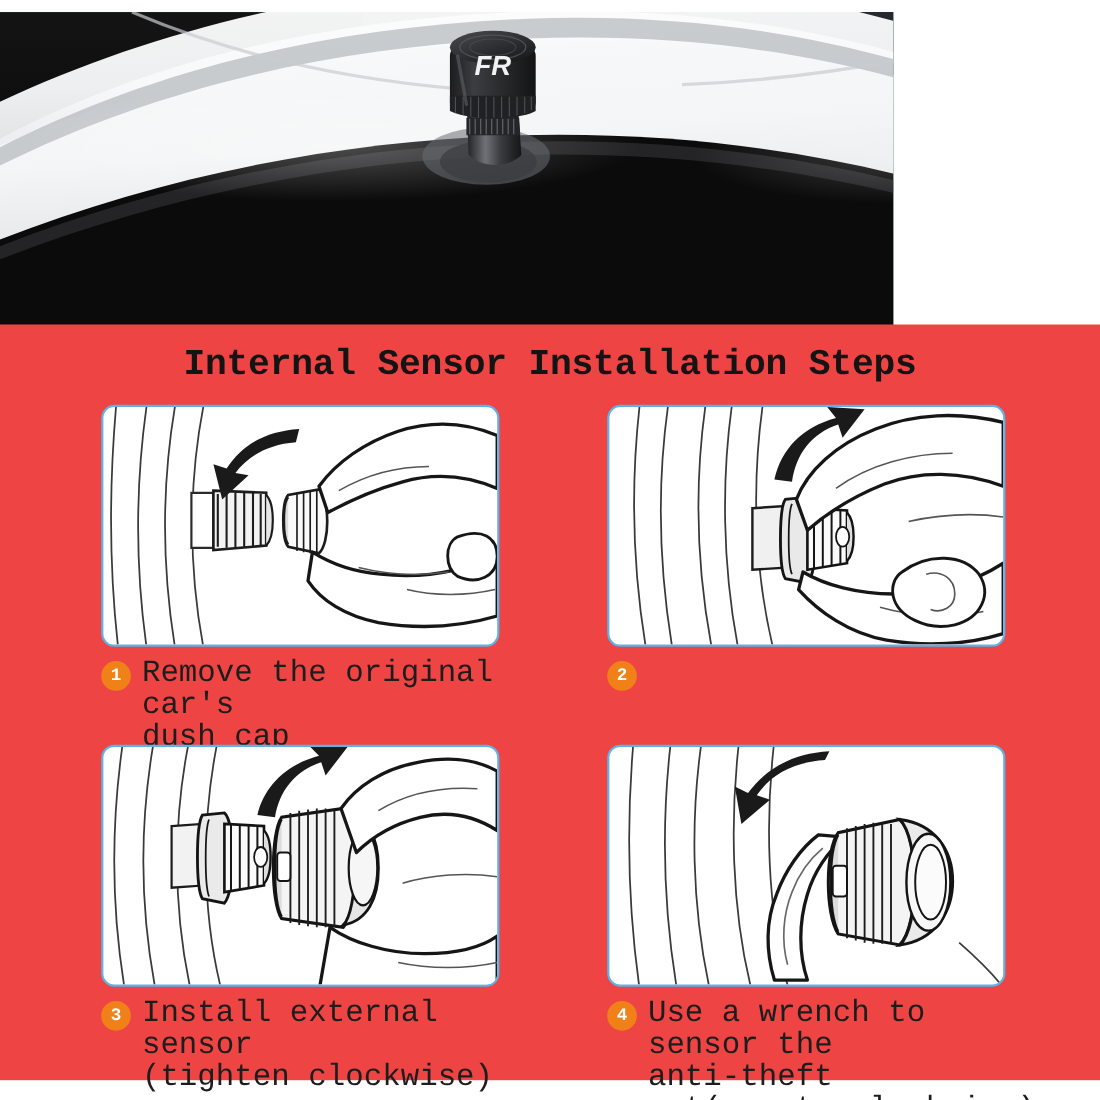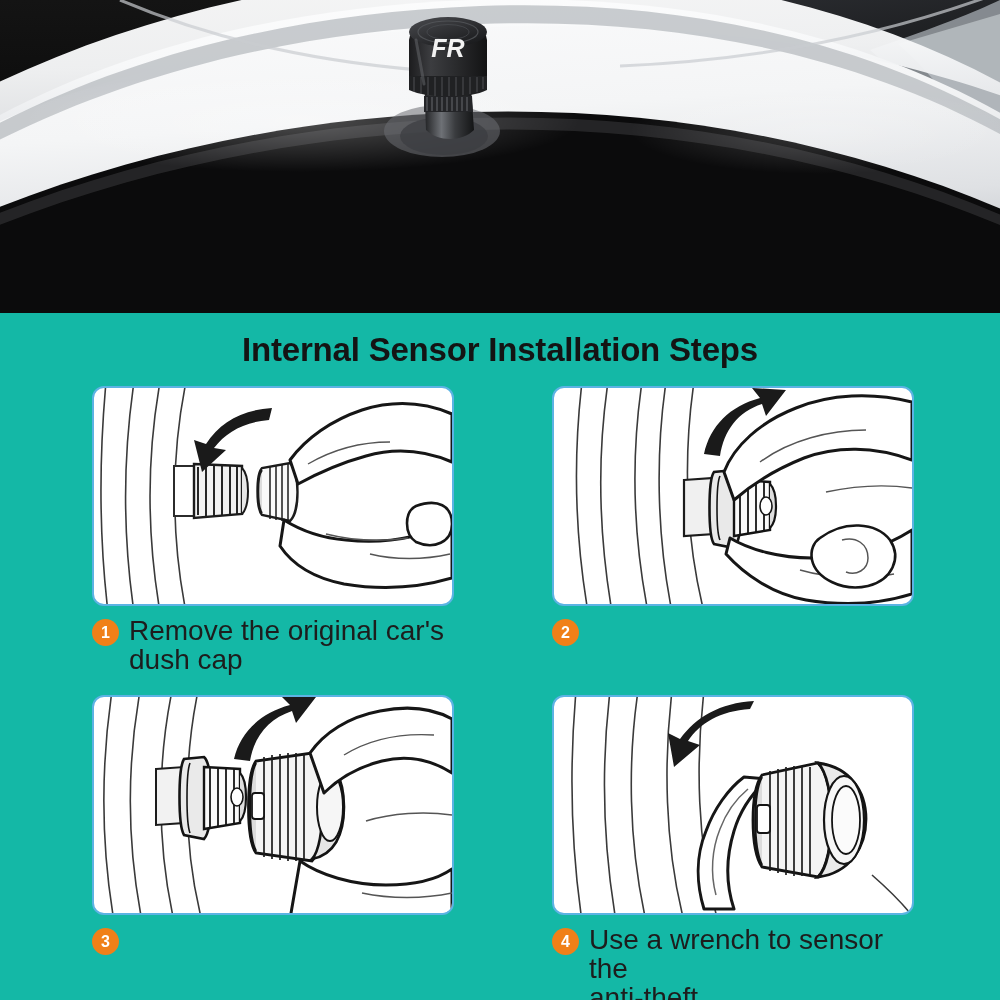--- a/index.html
+++ b/index.html
@@ -11,35 +11,36 @@
     width: 1000px;
     height: 1000px;
     overflow: hidden;
     font-family: "Liberation Sans", sans-serif;
     position: relative;
   }
 
   
   .photo {
     position: absolute;
-    left: 0; top: 0;
-    width: 1000px;
+    left: 0; top: 11px;
+    width: 812px;
     height: 313px;
     overflow: hidden;
     background: #22c55e;
   }
   .photo svg { display: block; }
 
   
   .steps-section {
     position: absolute;
-    left: 0; top: 313px;
+    left: 0; top: 295px;
     width: 1000px;
     height: 687px;
-    background: #14b8a6;
+    background: #ef4444;
+    font-family: Liberation Mono, monospace;
   }
   .section-title {
     position: absolute;
     left: 0; top: 18px;
     width: 1000px;
     text-align: center;
     font-size: 33px;
     font-weight: bold;
     color: #141414;
     letter-spacing: -0.2px;
@@ -420,20 +421,22 @@
           </g>
 
           <g fill="#1a1a1a">
             <path d="M 140,62 C 146,36 166,16 196,8 L 186,-2 L 222,0 L 202,26 L 198,14
                      C 174,22 160,40 156,64 Z"></path>
           </g>
         </svg>
       </div>
       <div class="caption">
         <div class="badge">3</div>
+        <div class="caption-text">Install external sensor
+(tighten clockwise)</div>
       </div>
     </div>
 
     <div class="step col-r row-b">
       <div class="panel">
         <svg width="358" height="216" viewBox="0 0 358 216" xmlns="http://www.w3.org/2000/svg">
           <g fill="none" stroke="#3a3a3a" stroke-width="1.6" stroke-linecap="round">
             <path d="M 22,-6 C 16,62 16,142 28,224"></path>
             <path d="M 56,-6 C 48,62 48,142 62,224"></path>
             <path d="M 84,-6 C 74,62 74,144 92,224"></path>

